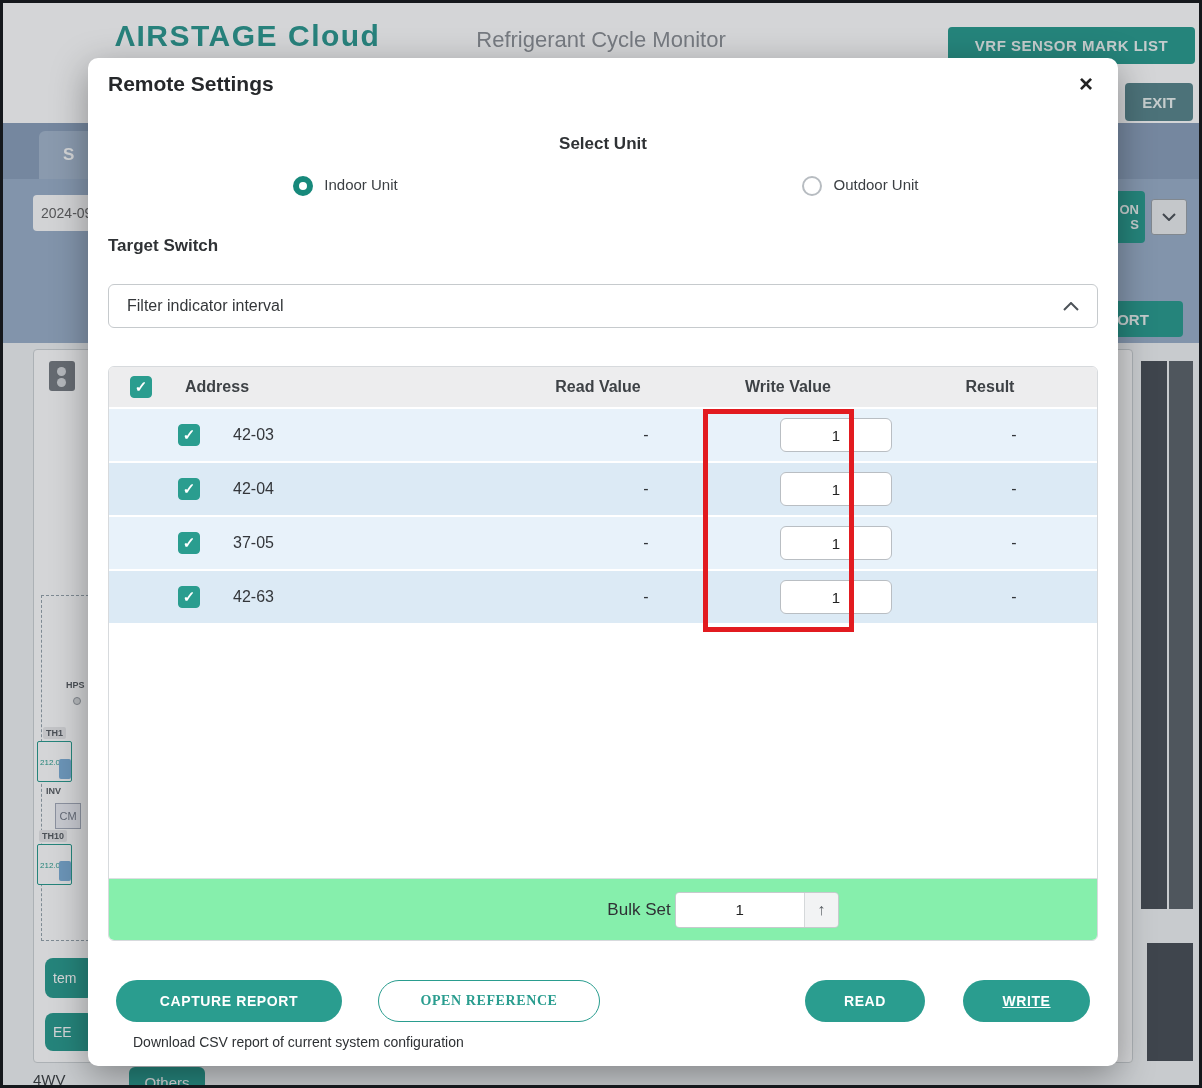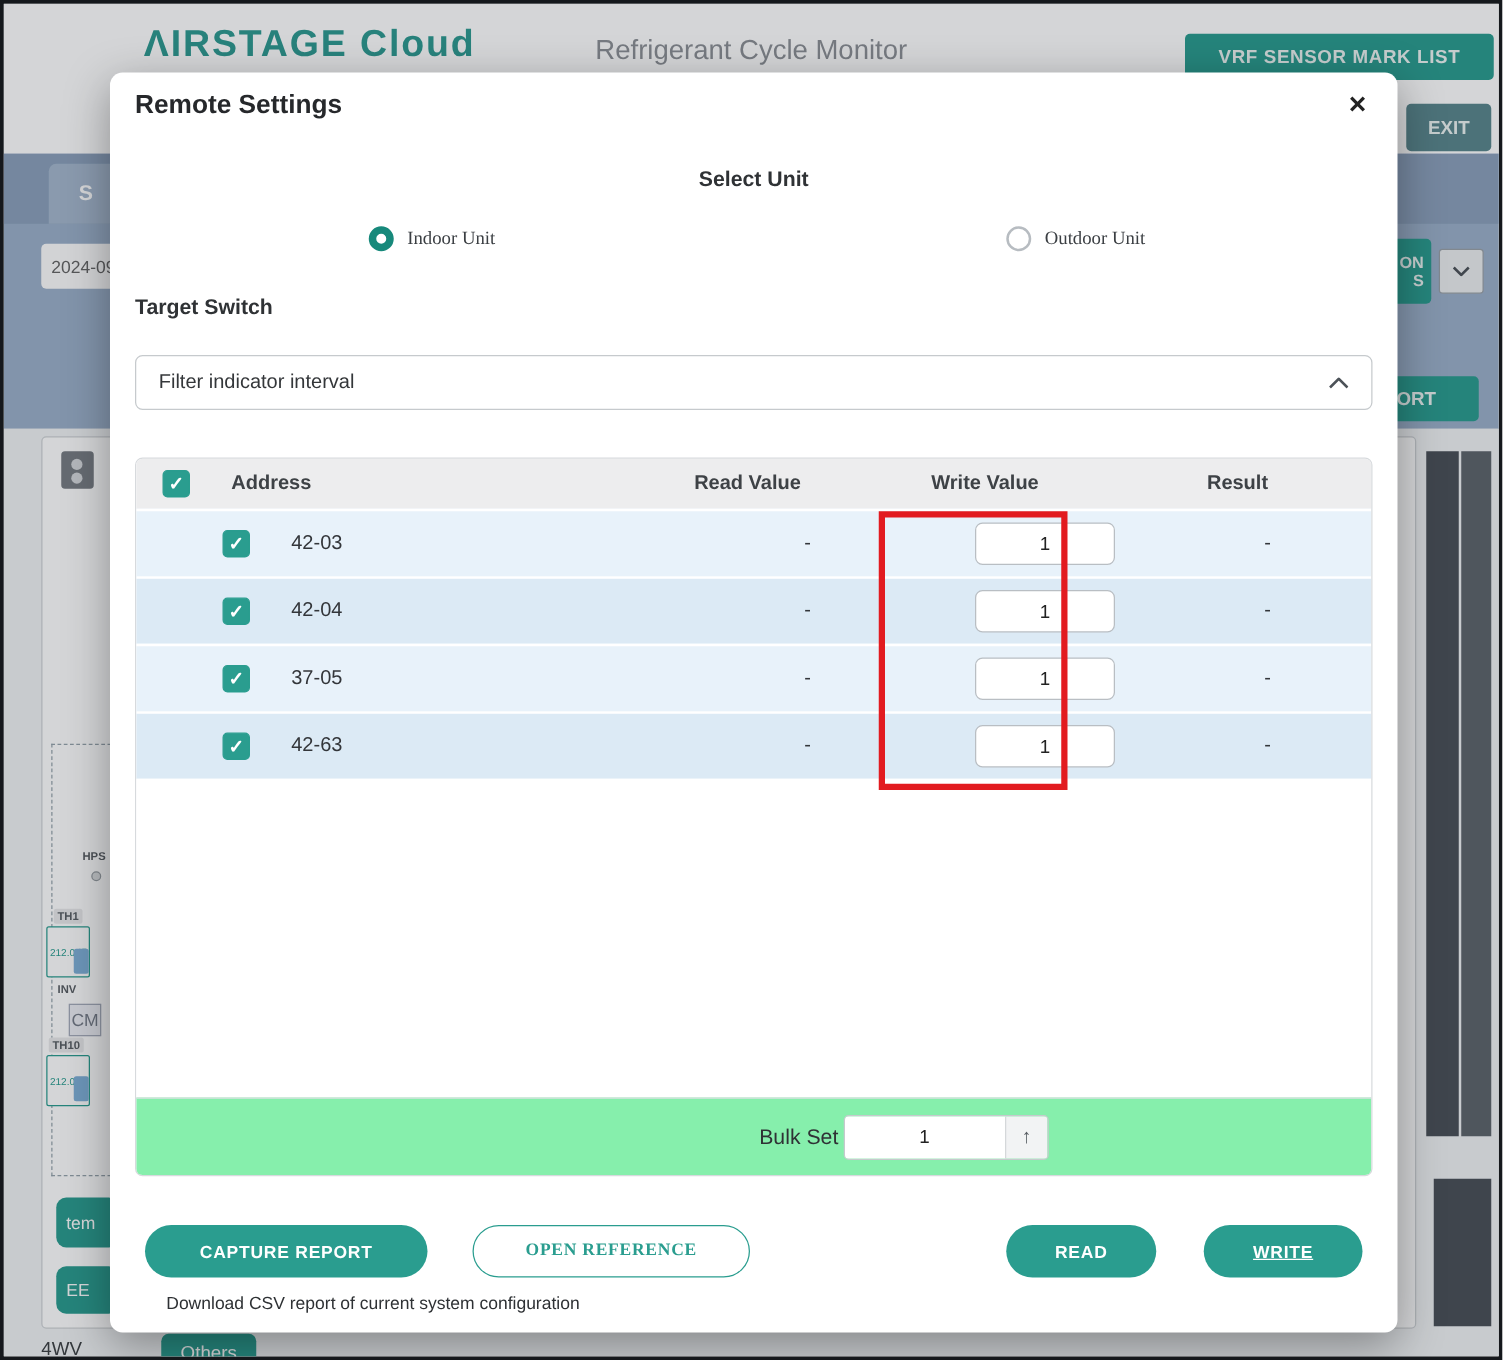--- a/index.html
+++ b/index.html
@@ -40,21 +40,21 @@
   .dash-box { position:absolute; left:38px; top:592px; width:58px; height:346px;
               border:1px dashed #97a4ad; }
   .diag-label { position:absolute; font-size:9px; font-weight:700; color:#595e63;
                 background:#e9eaeb; padding:1px 3px; border-radius:2px; }
   .diag-value { position:absolute; font-size:8px; color:#2a9d8f; background:#fff;
                 border:1px solid #2a9d8f; border-radius:2px; padding:14px 2px; white-space:nowrap; }
   .diag-dev { position:absolute; width:12px; height:20px; background:#7fb0d8; border-radius:2px; }
   .hps-dot { position:absolute; left:70px; top:694px; width:8px; height:8px; border-radius:50%;
              background:#dcdee0; border:1px solid #9aa0a5; }
   .cm-box { position:absolute; left:52px; top:800px; width:26px; height:26px; border:1px solid #a7adbb;
-            background:#eef0f6; color:#767c88; font-size:14px; display:flex; align-items:center; justify-content:center; }
+            background:#eef0f6; color:#767c88; font-size:11px; display:flex; align-items:center; justify-content:center; }
   .chip { position:absolute; background:#2a9d8f; color:#fff; display:flex; align-items:center;
           border-radius:8px; overflow:hidden; white-space:nowrap; }
   .chip-temp { left:42px; top:955px; width:50px; height:40px; font-size:14px; padding-left:8px; }
   .chip-eev  { left:42px; top:1010px; width:50px; height:38px; font-size:14px; padding-left:8px; }
   .chip-others { left:126px; top:1064px; width:76px; height:30px; font-size:15px; border-radius:6px;
                  justify-content:center; }
   .fourwv { position:absolute; left:30px; top:1068px; font-size:15px; color:#3c4043; }
   .dark-bar { position:absolute; background:#4a5057; }
   .dark-bar.b2 { background:#5d646b; }
 
@@ -64,21 +64,21 @@
   
   .modal { position:absolute; left:85px; top:55px; width:1030px; height:1008px; background:#fff;
            border-radius:10px; z-index:6; box-shadow:0 10px 36px rgba(0,0,0,.35); }
   .m-title { position:absolute; left:20px; top:14px; font-size:21px; font-weight:700; color:#26282b; }
   .m-close { position:absolute; right:16px; top:10px; width:32px; height:32px; display:flex;
              align-items:center; justify-content:center; font-size:24px; font-weight:700;
              color:#222; cursor:pointer; }
   .m-select-heading { position:absolute; left:0; right:0; top:76px; text-align:center;
                       font-size:17px; font-weight:700; color:#2f3235; }
   .m-radio-row { position:absolute; left:0; right:0; top:118px; height:30px; display:flex; }
-  .m-radio-half { flex:1; display:flex; align-items:center; justify-content:center; gap:11px;font-family:Liberation Serif, serif; }
+  .m-radio-half { flex:1; display:flex; justify-content:center; gap:11px; }
   .radio { width:20px; height:20px; border-radius:50%; border:2px solid #b7bcc1; background:#fff; }
   .radio.on { border:6px solid #17897b; }
   .radio-label { font-size:15px; color:#3b3f43; }
   .m-target-heading { position:absolute; left:20px; top:178px; font-size:17px; font-weight:700; color:#2f3235; }
   .m-dropdown { position:absolute; left:20px; top:226px; width:990px; height:44px;
                 border:1px solid #c6cacd; border-radius:6px; display:flex; align-items:center;
                 justify-content:space-between; padding:0 18px; font-size:16px; color:#34373a; cursor:pointer; }
 
   .m-table { position:absolute; left:20px; top:308px; width:990px; height:575px;
              border:1px solid #d7dadd; border-radius:6px; overflow:hidden;

